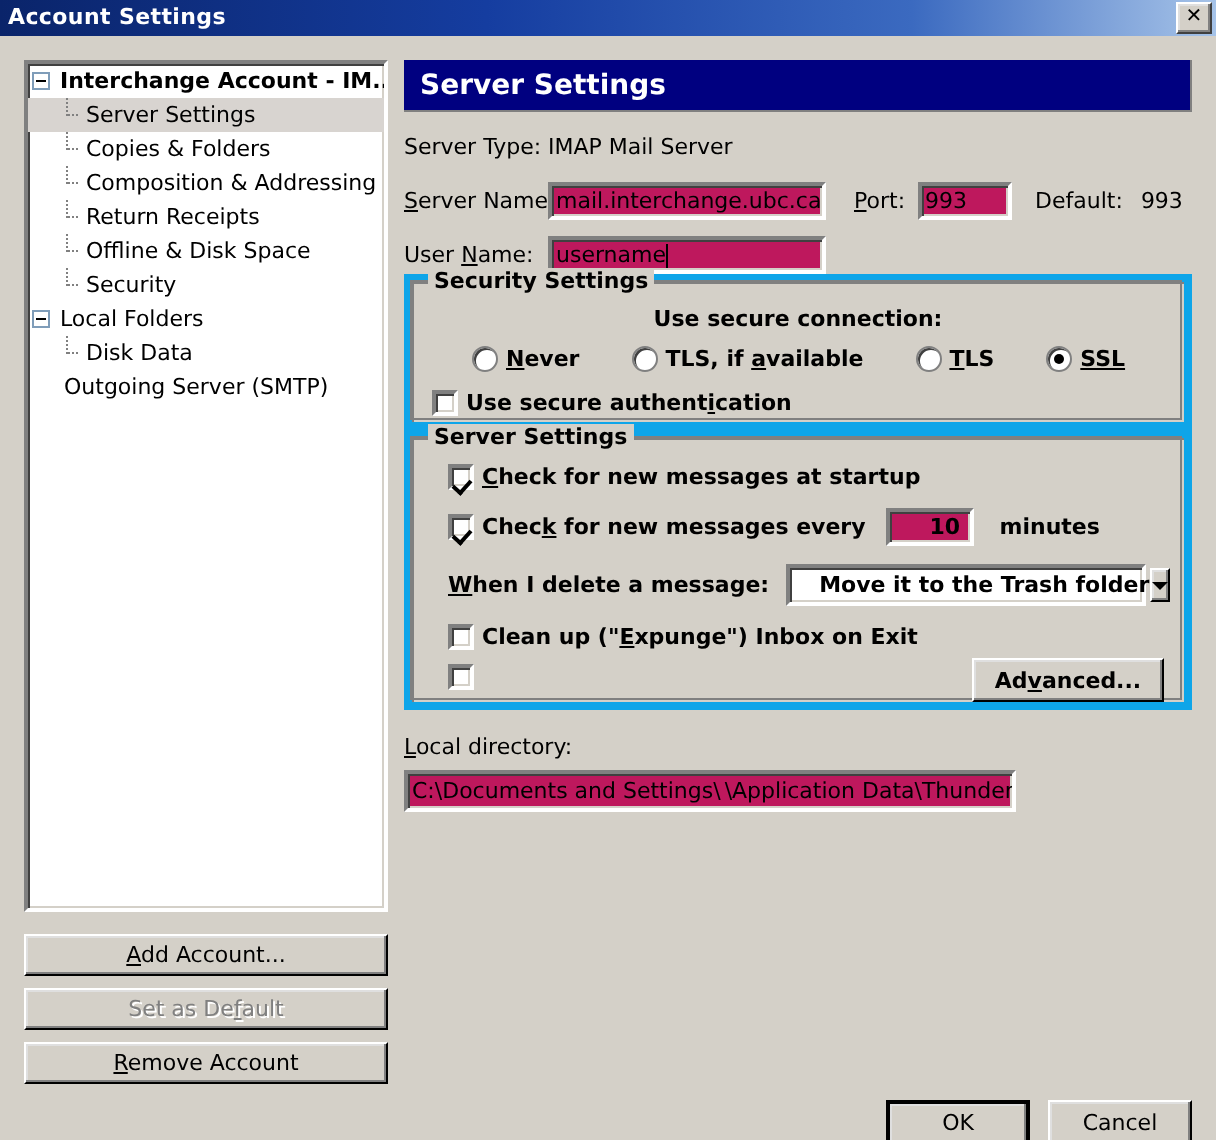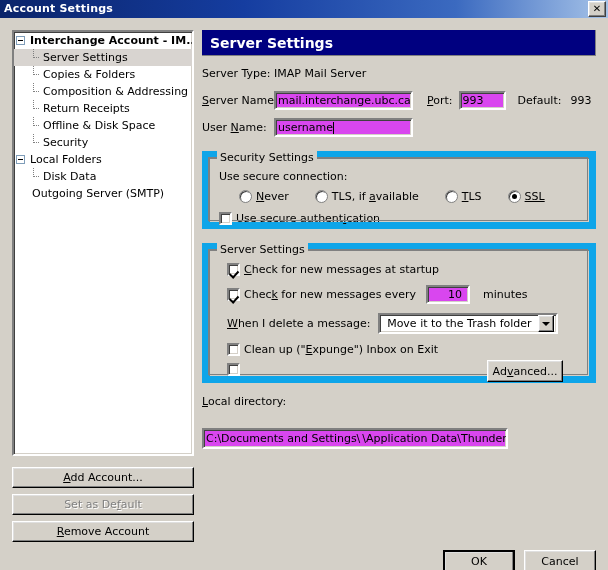--- a/index.html
+++ b/index.html
@@ -156,21 +156,21 @@
   }
   .field-row {
     display: flex;
     align-items: center;
     margin-top: 8px;
     font-size: 11px;
     height: 19px;
   }
   .lbl { white-space: nowrap; }
   .txt {
-    background: #d946ef;
+    background: #be185d;
     border: 2px solid;
     border-color: #808080 #fff #fff #808080;
     box-shadow: inset 1px 1px 0 #404040, inset -1px -1px 0 #d4d0c8;
     font-family: "DejaVu Sans", sans-serif;
     font-size: 11px;
     color: #000;
     padding: 0 2px;
     box-sizing: border-box;
     height: 19px;
     line-height: 15px;
@@ -183,25 +183,25 @@
     display: inline-block;
     width: 1px;
     height: 12px;
     background: #000;
     margin-left: 0px;
     vertical-align: middle;
   }
   
   .groupbox {
     position: relative;
-    border: 7px solid #0ea5e9;
+    border: 4px solid #0ea5e9;
     box-shadow: inset 1px 1px 0 #808080, 0 0 0 0 transparent;
-    margin-top: 14px;
     padding: 10px 10px 8px 10px;
     box-sizing: border-box;
+    font-weight: bold;
   }
   .groupbox::before {
     content: "";
     position: absolute;
     left: -1px; top: -1px; right: 1px; bottom: 1px;
     border: 1px solid #808080;
     pointer-events: none;
   }
   .group-title {
     position: absolute;
@@ -259,21 +259,21 @@
     display: flex;
     align-items: center;
     background: #fff;
     border: 2px solid;
     border-color: #808080 #fff #fff #808080;
     box-shadow: inset 1px 1px 0 #404040, inset -1px -1px 0 #d4d0c8;
     height: 21px;
     box-sizing: border-box;
     font-size: 11px;
   }
-  .combo-text { flex: 1; padding-left: 0; white-space: nowrap; text-align: center; }
+  .combo-text { flex: 1; padding-left: 15px; white-space: nowrap; text-align: center; }
   .combo-arrow {
     width: 16px; height: 17px;
     margin: 0 2px 0 0;
     background: #d4d0c8;
     border: 1px solid;
     border-color: #fff #000 #000 #fff;
     box-shadow: inset -1px -1px 0 #808080, inset 1px 1px 0 #dfdfdf;
     display: flex; align-items: center; justify-content: center;
     box-sizing: border-box;
   }
@@ -397,21 +397,21 @@
       <span class="lbl" style="width:72px;">User <span class="u">N</span>ame:</span>
       <span class="txt" style="width:139px;">
         <span>username</span>
           <span class="caret"></span>
       </span>
     </div>
 
     <div class="groupbox" style="height:78px;">
       <div class="group-title">Security Settings</div>
 
-      <div style="margin-top:2px;">Use secure connection:</div>
+      <div style="margin-top:2px;text-align:center;">Use secure connection:</div>
 
       <div class="ctrl-row" style="margin-top:7px; padding-left:20px;">
         <span class="radio"></span>
         <span><span class="u">N</span>ever</span>
 
         <span class="radio" style="margin-left:26px;"></span>
         <span>TLS, if <span class="u">a</span>vailable</span>
 
         <span class="radio" style="margin-left:26px;"></span>
         <span><span class="u">T</span>LS</span>
@@ -454,29 +454,29 @@
       <div style="position:relative;">
         <div class="ctrl-row" style="margin-top:9px; padding-left:8px;">
           <span class="checkbox"></span>
           <span>Clean up ("<span class="u">E</span>xpunge") Inbox on Exit</span>
         </div>
 
         <div class="ctrl-row" style="margin-top:7px; padding-left:8px;">
           <span class="checkbox"></span>
         </div>
 
-        <div class="btn" style="position:absolute; right:16px; top:17px; width:76px; height:22px;">
+        <div class="btn" style="position:absolute; right:0px; top:17px; width:96px; height:22px;">
           <span>Ad<span class="u">v</span>anced...</span>
         </div>
       </div>
     </div>
 
     <div style="margin-top:12px;"><span class="u">L</span>ocal directory:</div>
 
-    <div style="display:flex; align-items:center; margin-top:20px;">
+    <div style="display:flex; align-items:center; margin-top:5px;">
       <span class="txt" style="width:306px; height:21px;">
         <span>C:\Documents and Settings\</span>
           <span class="redacted"></span>
           <span>\Application Data\Thunderbird</span>
       </span>
     </div>
 
   </div>
 
   <div class="btn default" id="btn-ok">

